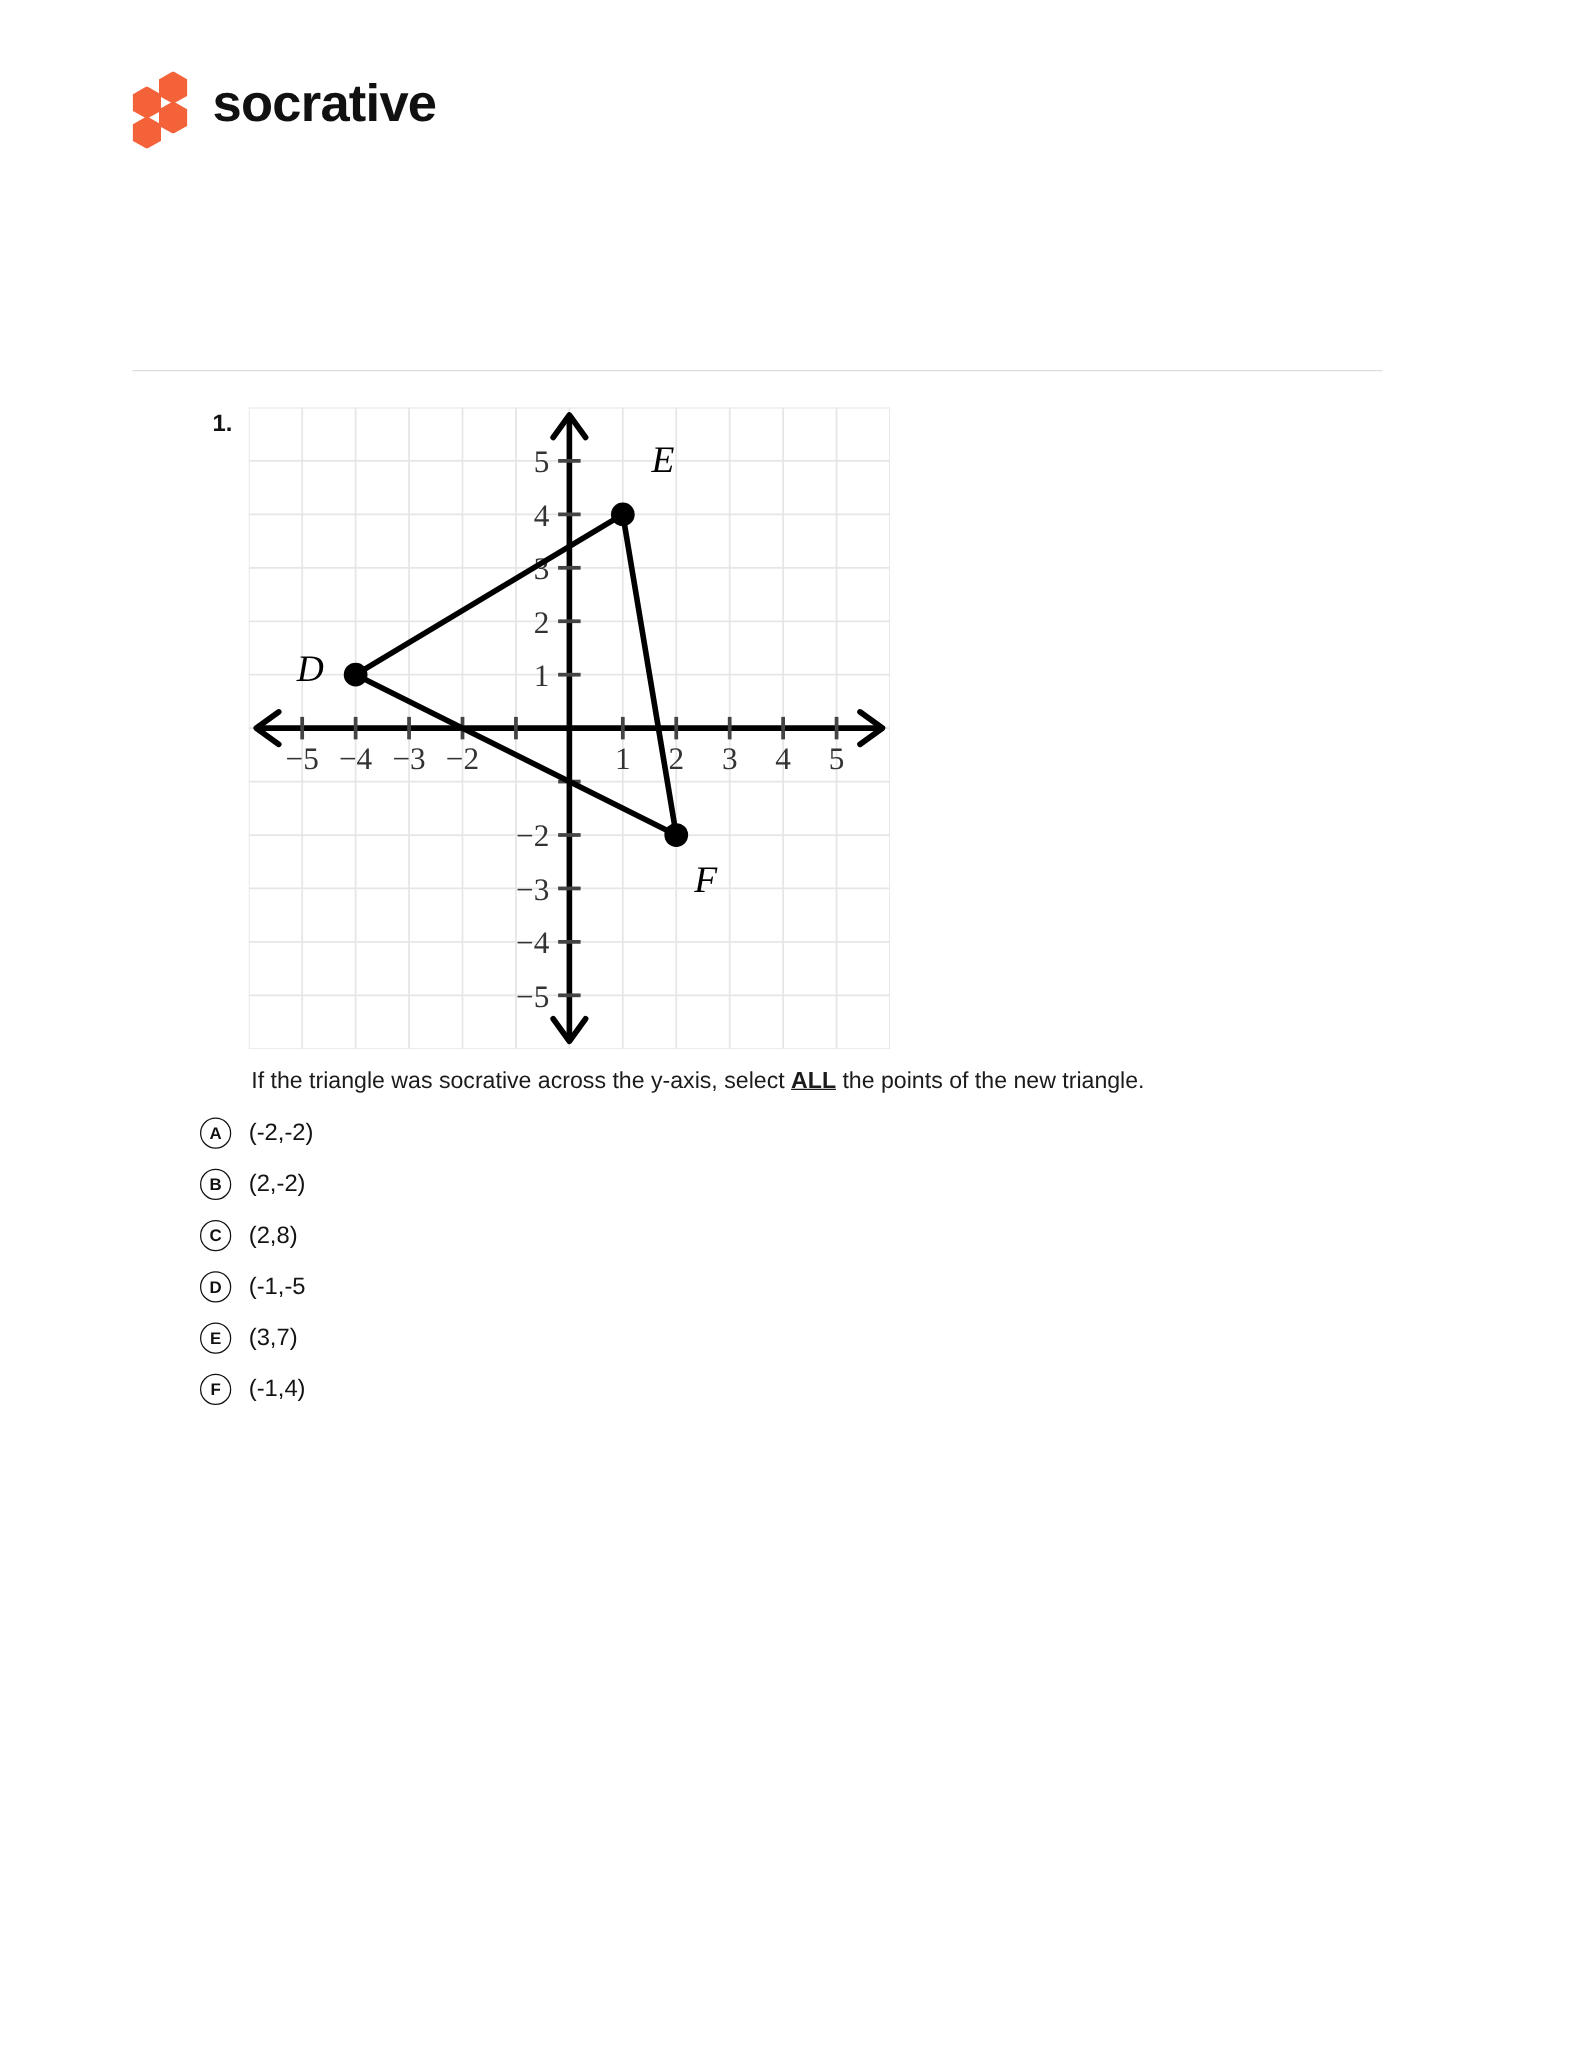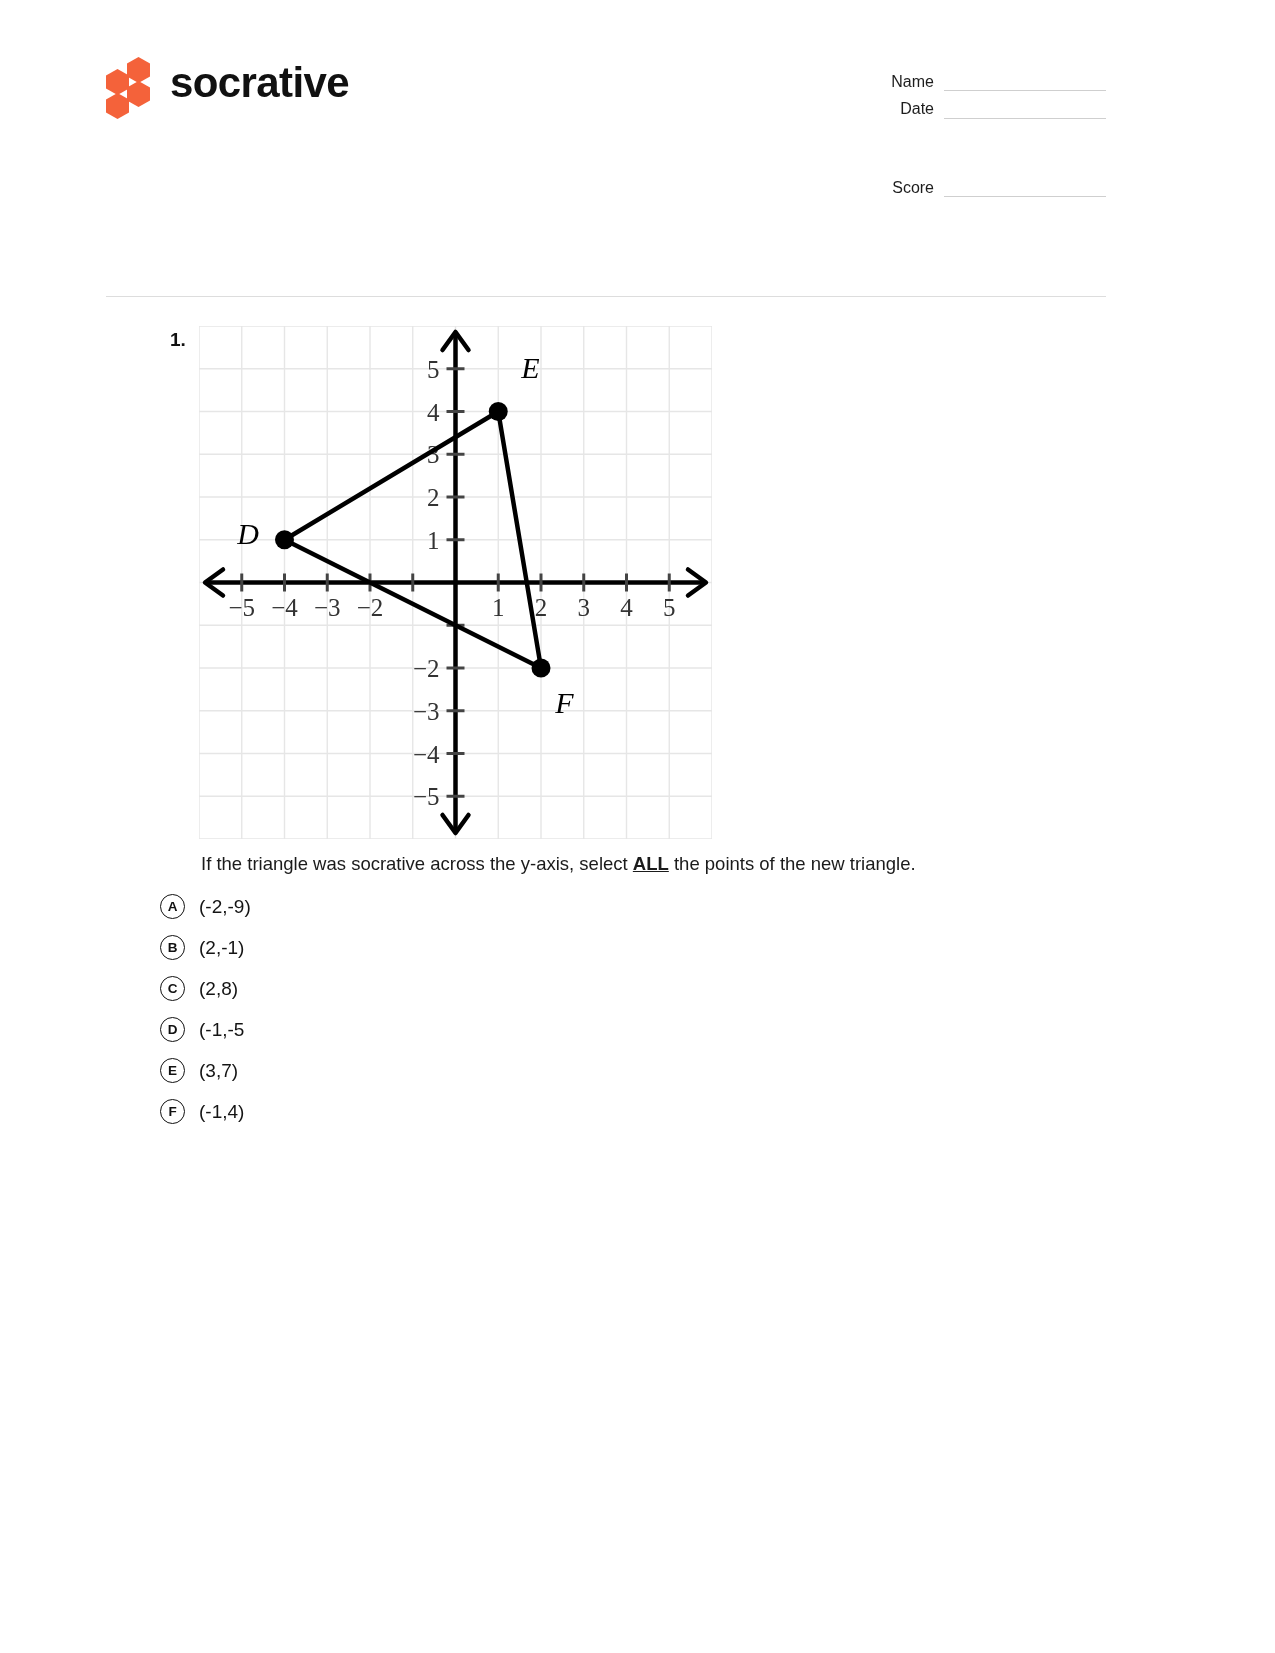--- a/index.html
+++ b/index.html
@@ -187,34 +187,20 @@
     <div class="brand">
       <div class="brand-mark">
         <span class="hex h1"></span>
         <span class="hex h2"></span>
         <span class="hex h3"></span>
         <span class="hex h4"></span>
       </div>
       <div class="brand-name">socrative</div>
     </div>
 
-    <div class="meta">
-      <div class="meta-row">
-        <span class="meta-label">Name</span>
-        <span class="meta-line"></span>
-      </div>
-      <div class="meta-row">
-        <span class="meta-label">Date</span>
-        <span class="meta-line"></span>
-      </div>
-      <div class="meta-row score">
-        <span class="meta-label">Score</span>
-        <span class="meta-line"></span>
-      </div>
-    </div>
   </div>
 
 
   <div class="divider"></div>
 
   <div class="q-number">1.</div>
 
   <div class="graph-wrap">
     <svg id="coord-svg" width="513" height="513" viewBox="0 0 513 513">
         <g>
@@ -303,25 +289,25 @@
         <circle cx="342" cy="342" r="9.5" fill="#000"></circle>
         <text x="365.5125" y="387.3375" text-anchor="middle" font-family="&quot;Liberation Serif&quot;, serif" font-style="italic" font-size="30" fill="#000">F</text>
       </svg>
   </div>
 
   <div class="q-text"><span>If the triangle was socrative across the y-axis, select </span><u>ALL</u><span> the points of the new triangle.</span></div>
 
   <div class="choices" id="choices">
       <div class="choice">
         <div class="bubble">A</div>
-        <div class="choice-text">(-2,-9)</div>
+        <div class="choice-text">(-2,-2)</div>
       </div>
       <div class="choice">
         <div class="bubble">B</div>
-        <div class="choice-text">(2,-1)</div>
+        <div class="choice-text">(2,-2)</div>
       </div>
       <div class="choice">
         <div class="bubble">C</div>
         <div class="choice-text">(2,8)</div>
       </div>
       <div class="choice">
         <div class="bubble">D</div>
         <div class="choice-text">(-1,-5</div>
       </div>
       <div class="choice">

